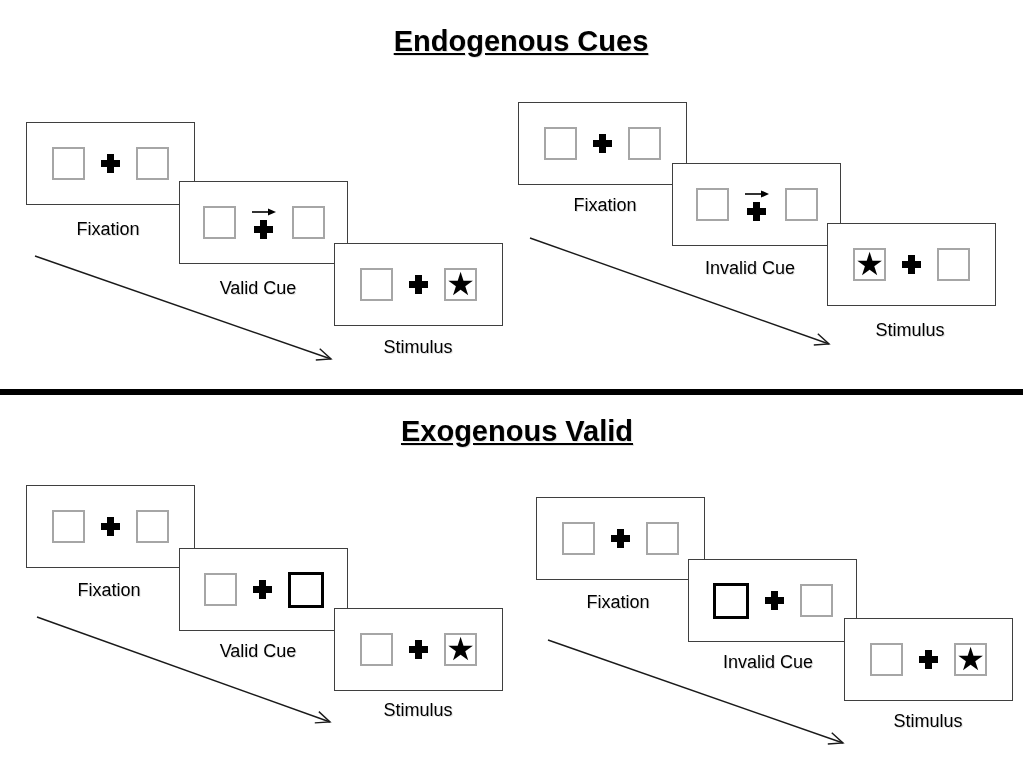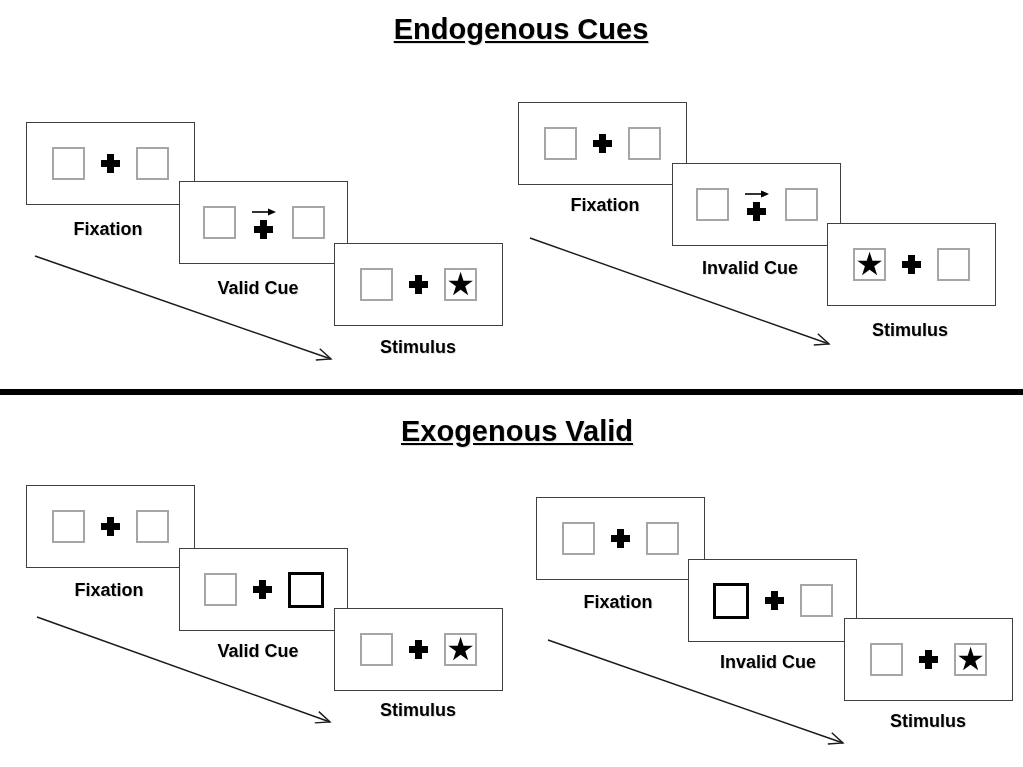--- a/index.html
+++ b/index.html
@@ -15,21 +15,21 @@
   .box{width:33px;height:33px;box-sizing:border-box;border:2px solid #a6a6a6;background:#fff;
        flex:0 0 auto;}
   .box.cued{width:36px;height:36px;border:3px solid #000;}
   .box.star-box{display:flex;align-items:center;justify-content:center;}
   .star{font-family:"DejaVu Sans",sans-serif;font-size:32px;line-height:29px;}
   .mid{display:flex;flex-direction:column;align-items:center;row-gap:3px;flex:0 0 auto;}
   .cue-arrow{display:block;}
   .plus{position:relative;width:19px;height:19px;}
   .plus::before{content:"";position:absolute;left:0;top:6px;width:19px;height:7px;background:#000;}
   .plus::after{content:"";position:absolute;top:0;left:6px;width:7px;height:19px;background:#000;}
-  .plabel{position:absolute;transform:translateX(-50%);font-size:18px;font-weight:700;
+  .plabel{position:absolute;transform:translateX(-50%);font-size:18px;font-weight:400;
           white-space:nowrap;line-height:20px;z-index:4;
           text-shadow:1px 1px 0 rgba(170,170,170,0.35);}
   .arrows{position:absolute;left:0;top:0;z-index:0;pointer-events:none;}
 </style>
 </head>
 <body>
 
 <div class="canvas">
 
   <svg class="arrows" width="1023" height="767" viewBox="0 0 1023 767">
@@ -45,21 +45,21 @@
       <line x1="530" y1="238" x2="829" y2="344" stroke="#1a1a1a" stroke-width="1.4" marker-end="url(#ah)"></line>
     </g>
     <g>
       <line x1="37" y1="617" x2="330" y2="722" stroke="#1a1a1a" stroke-width="1.4" marker-end="url(#ah)"></line>
     </g>
     <g>
       <line x1="548" y1="640" x2="843" y2="743" stroke="#1a1a1a" stroke-width="1.4" marker-end="url(#ah)"></line>
     </g>
   </svg>
 
-  <div class="title" style="left:521px;top:12px">Endogenous Cues</div>
+  <div class="title" style="left:521px;top:24px">Endogenous Cues</div>
   <div class="divider"></div>
   <div class="title" style="left:517px;top:414px">Exogenous Valid</div>
 
   <div class="panel p1" style="left:26px;top:122px">
     <div class="box"></div>
     <div class="mid">
         <div class="plus"></div>
       </div>
     <div class="box"></div>
   </div>

